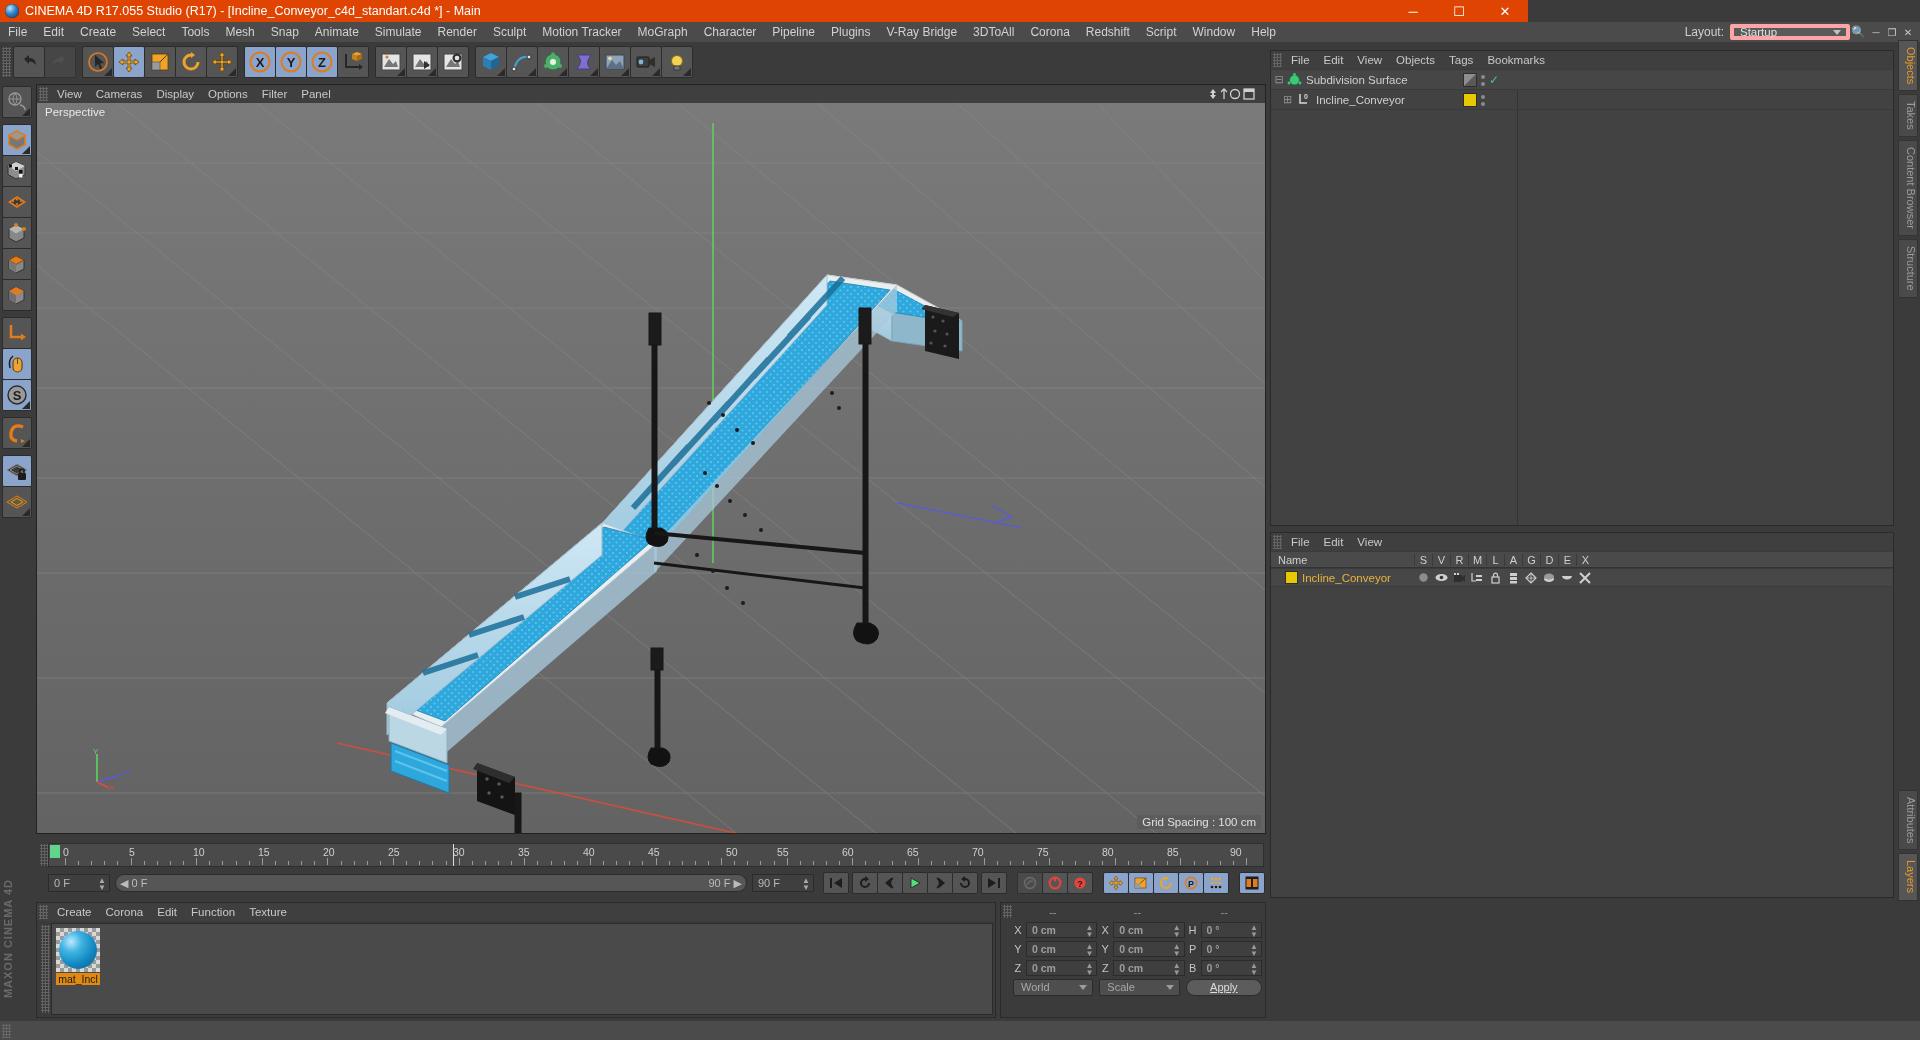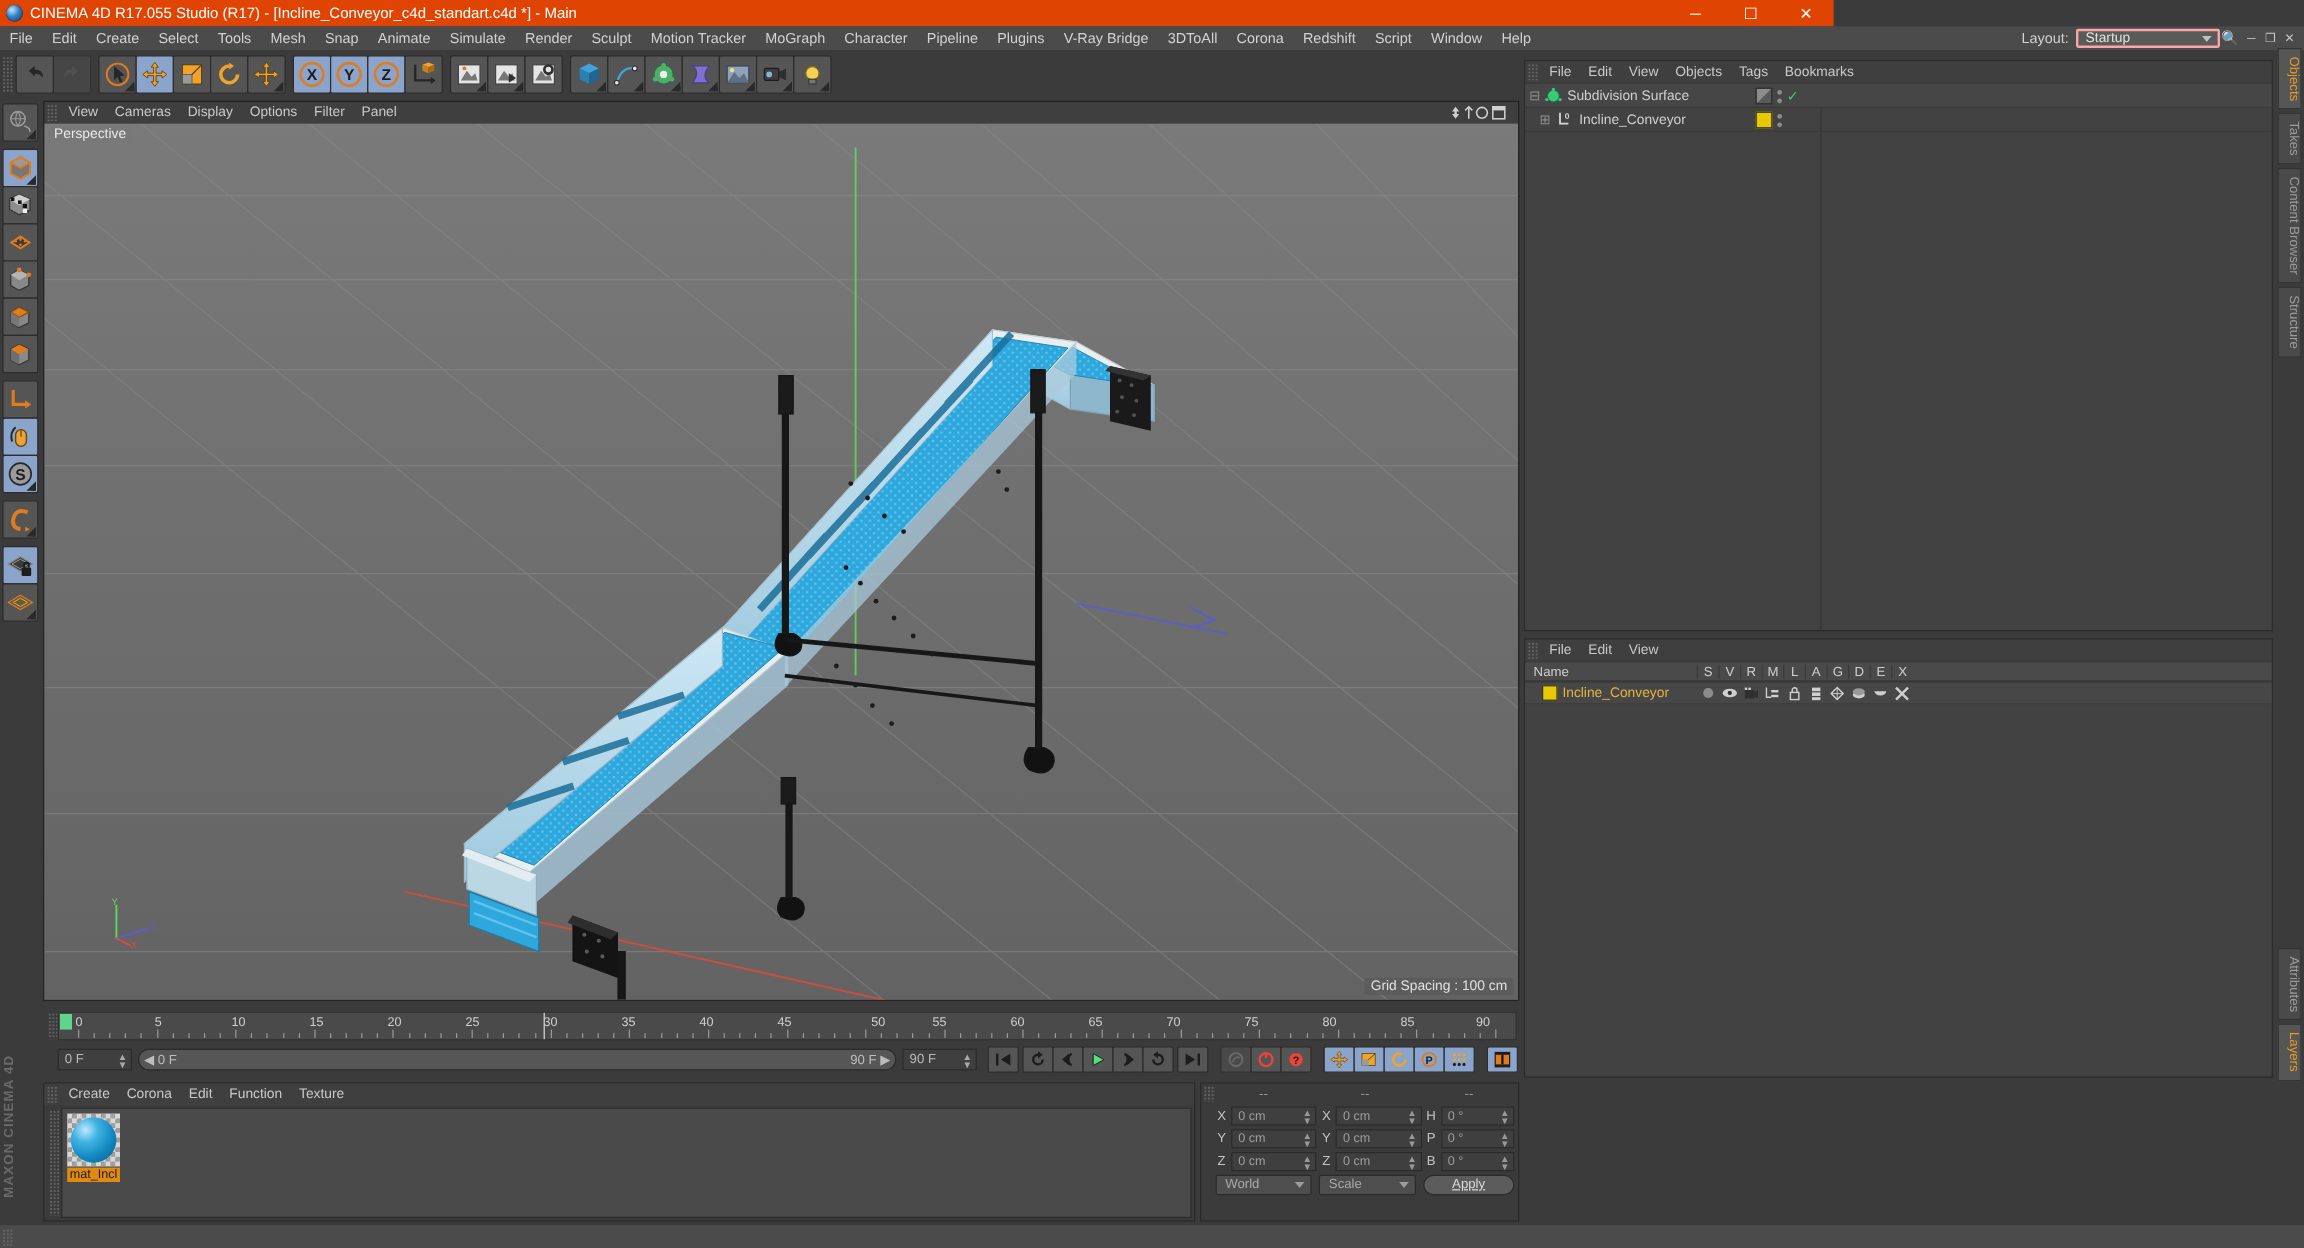--- a/index.html
+++ b/index.html
@@ -19,21 +19,21 @@
      justify-content:center; color:#fff; font-size:13px; }
 
   
   #menubar { position:absolute; left:0; top:22px; width:1920px; height:20px;
      background:#4b4b4b; display:flex; align-items:center; }
   #menubar .mi { padding:0 8px; font-size:12px; color:#d2d2d2; line-height:20px;
      white-space:nowrap; }
   #menubar .layoutwrap { margin-left:auto; display:flex; align-items:center; padding-right:4px; }
   #menubar .layoutlbl { font-size:12px; color:#cfcfcf; margin-right:6px; }
   #menubar .layoutsel { width:120px; height:16px; background:#5a5a5a;
-     border:2px solid #fca5a5; border-radius:2px; font-size:11.5px; color:#e0e0e0;
+     border:4px solid #fca5a5; border-radius:2px; font-size:11.5px; color:#e0e0e0;
      display:flex; align-items:center; padding-left:6px; position:relative; }
   #menubar .layoutsel .caret { position:absolute; right:5px; width:0; height:0;
      border-left:4px solid transparent; border-right:4px solid transparent;
      border-top:5px solid #c0c0c0; }
   #menubar .sicon { width:18px; text-align:center; color:#c8c8c8; font-size:12px; }
   #menubar .wctrl { width:16px; text-align:center; color:#c8c8c8; font-size:10px; }
 
   
   #toolbar { position:absolute; left:0; top:42px; width:1920px; height:40px;
      background:#3b3b3b; display:flex; align-items:center; }
@@ -131,21 +131,21 @@
   
   #coordwrap { position:absolute; left:1000px; top:902px; width:266px; height:116px;
      background:#3b3b3b; border:1px solid #2a2a2a; }
   #coordhdr { height:17px; display:flex; align-items:center; gap:0; }
   #coordhdr .cdash { font-size:11px; color:#9a9a9a; }
   #coordbody { position:absolute; left:12px; top:19px; right:3px; bottom:2px; }
   .crow { display:flex; align-items:center; gap:3px; margin-bottom:3px; height:16px; }
   .clbl { width:10px; font-size:11px; color:#c4c4c4; text-align:center; }
   .cfield { height:16px; background:#3f3f3f; border:1px solid #2b2b2b;
      color:#9d9d9d; font-size:10.5px; display:flex; align-items:center;
-     padding-left:5px; position:relative; }
+     padding-left:5px; position:relative;font-weight:bold; }
   .cfield .spin { position:absolute; right:3px; top:1px; color:#999; font-size:8px;
      line-height:7px; }
   .cdd { height:17px; background:#4e4e4e; border:1px solid #2b2b2b; border-radius:2px;
      color:#a8a8a8; font-size:11px; display:flex; align-items:center;
      padding-left:7px; position:relative; }
   .cdd .caret { position:absolute; right:5px; top:5px; width:0;height:0;
      border-left:4px solid transparent;border-right:4px solid transparent;
      border-top:5px solid #9c9c9c; }
   .applybtn { height:17px; background:#5c5c5c; border:1px solid #2b2b2b;
      border-radius:9px; color:#dcdcdc; font-size:11px;

